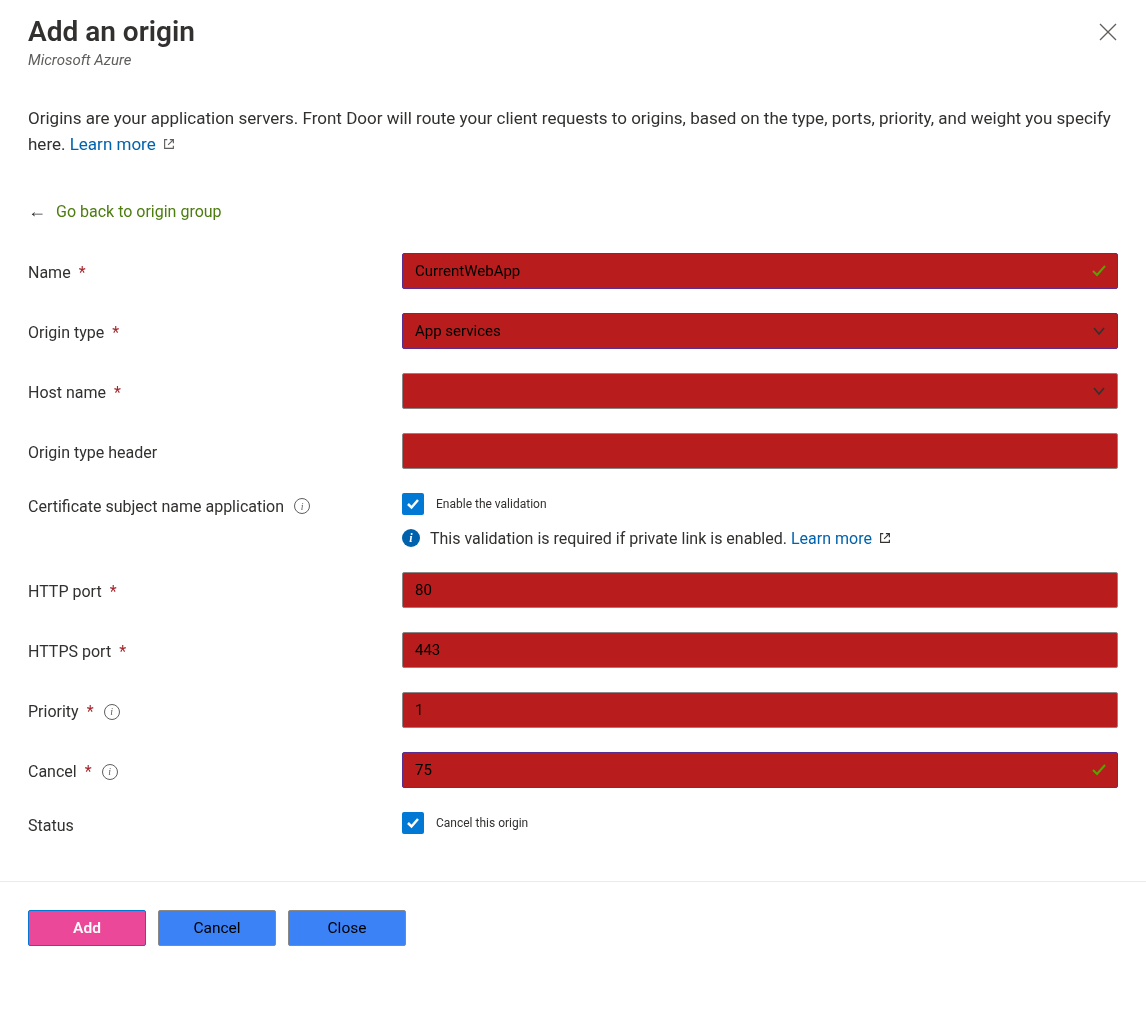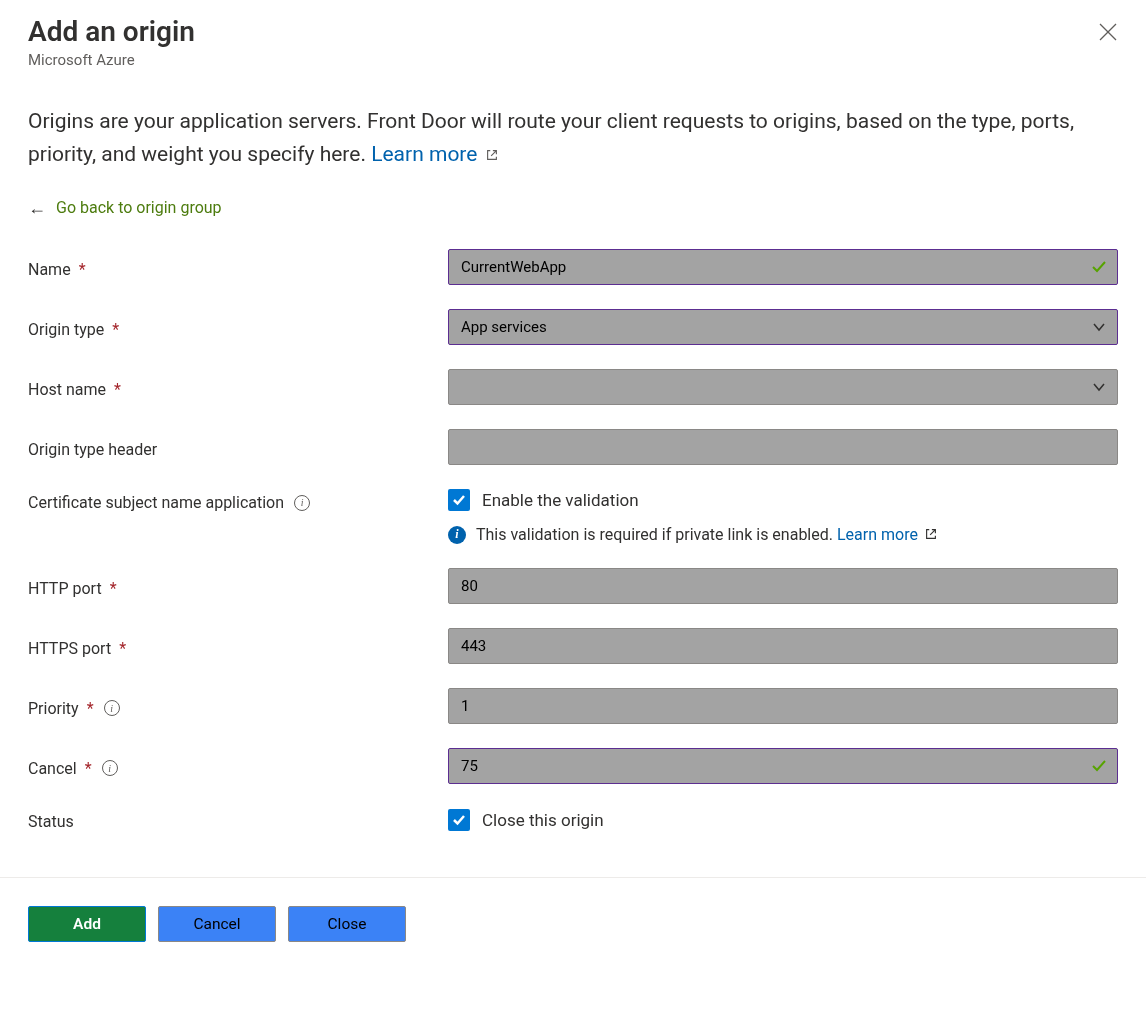--- a/index.html
+++ b/index.html
@@ -22,55 +22,55 @@
   }
   h1 {
     font-size: 28px;
     font-weight: 600;
     margin: 0 0 2px 0;
     line-height: 1.25;
   }
   .subtitle {
     font-size: 15px;
     color: #605e5c;
+    font-style: italic;
   }
   .close-x {
     position: absolute;
     top: 8px;
     right: 0;
     width: 20px;
     height: 20px;
     cursor: pointer;
   }
   .close-x line { stroke: #605e5c; stroke-width: 1.2; }
   .intro {
-    font-size: 21px;
+    font-size: 17px;
     line-height: 1.55;
-    margin-bottom: 28px;
+    margin-bottom: 44px;
   }
   .link { color: #0062ad; cursor: pointer; }
   .ext-icon {
     display: inline-block;
     vertical-align: -1px;
     margin-left: 2px;
   }
   .backlink {
     display: flex;
     align-items: center;
     gap: 10px;
     font-size: 16px;
     margin-bottom: 32px;
   }
   .backlink .arrow { color: #323130; font-size: 18px; line-height: 1; }
   .backlink .lbl { color: #4d7c0f; cursor: pointer; }
   .form { display: flex; flex-direction: column; gap: 24px; }
   .row {
     display: flex;
     align-items: center;
-    gap: 46px;
   }
   .row.tall { align-items: flex-start; }
   .lblcol {
     width: 374px;
     flex-shrink: 0;
     font-size: 16px;
     display: flex;
     align-items: center;
     gap: 6px;
     padding-top: 4px;
@@ -93,21 +93,21 @@
   }
   .ctrl { flex: 1; }
   .tbox, .sbox {
     width: 100%;
     height: 36px;
     border: 1px solid #8a8886;
     border-radius: 2px;
     padding: 0 12px;
     font-size: 15px;
     font-family: inherit;
-    background: #a3a3a3;
+    background: #b91c1c;
     position: relative;
   }
   .validated { border-color: #5c2e91; }
   .wrap { position: relative; }
   .check-ic {
     position: absolute;
     right: 10px;
     top: 50%;
     transform: translateY(-50%);
     pointer-events: none;
@@ -132,21 +132,21 @@
     height: 22px;
     background: #0078d4;
     border-radius: 2px;
     display: flex;
     align-items: center;
     justify-content: center;
     cursor: pointer;
     flex-shrink: 0;
   }
   .cbx svg path { stroke: #ffffff; stroke-width: 2.5; fill: none; }
-  .cb-lbl { font-size: 17px; }
+  .cb-lbl { font-size: 12px; }
   .msg-row {
     display: flex;
     align-items: center;
     gap: 10px;
     margin-top: 14px;
     font-size: 16px;
   }
   .info-solid {
     width: 18px;
     height: 18px;
@@ -173,21 +173,21 @@
     min-width: 118px;
     height: 36px;
     border: 1px solid #8a8886;
     background: #3b82f6;
     font-size: 15.5px;
     font-family: inherit;
     cursor: pointer;
     border-radius: 2px;
   }
   .btn.primary {
-    background: #15803d;
+    background: #ec4899;
     border-color: #0078d4;
     color: #ffffff;
     font-weight: 600;
   }
 </style>
 </head>
 <body>
 
 <div class="panel">
 
@@ -341,21 +341,21 @@
       <div class="lblcol">
           <span>Status</span>
         </div>
       <div class="ctrl">
         <div class="cb-row">
           <div class="cbx">
             <svg width="14" height="14" viewBox="0 0 14 14">
                 <path d="M2 7l3.5 3.5L12 3"></path>
               </svg>
           </div>
-          <span class="cb-lbl">Close this origin</span>
+          <span class="cb-lbl">Cancel this origin</span>
         </div>
       </div>
     </div>
 
   </div>
 </div>
 
 <div class="footer">
   <button class="btn primary">Add</button>
   <button class="btn">Cancel</button>

